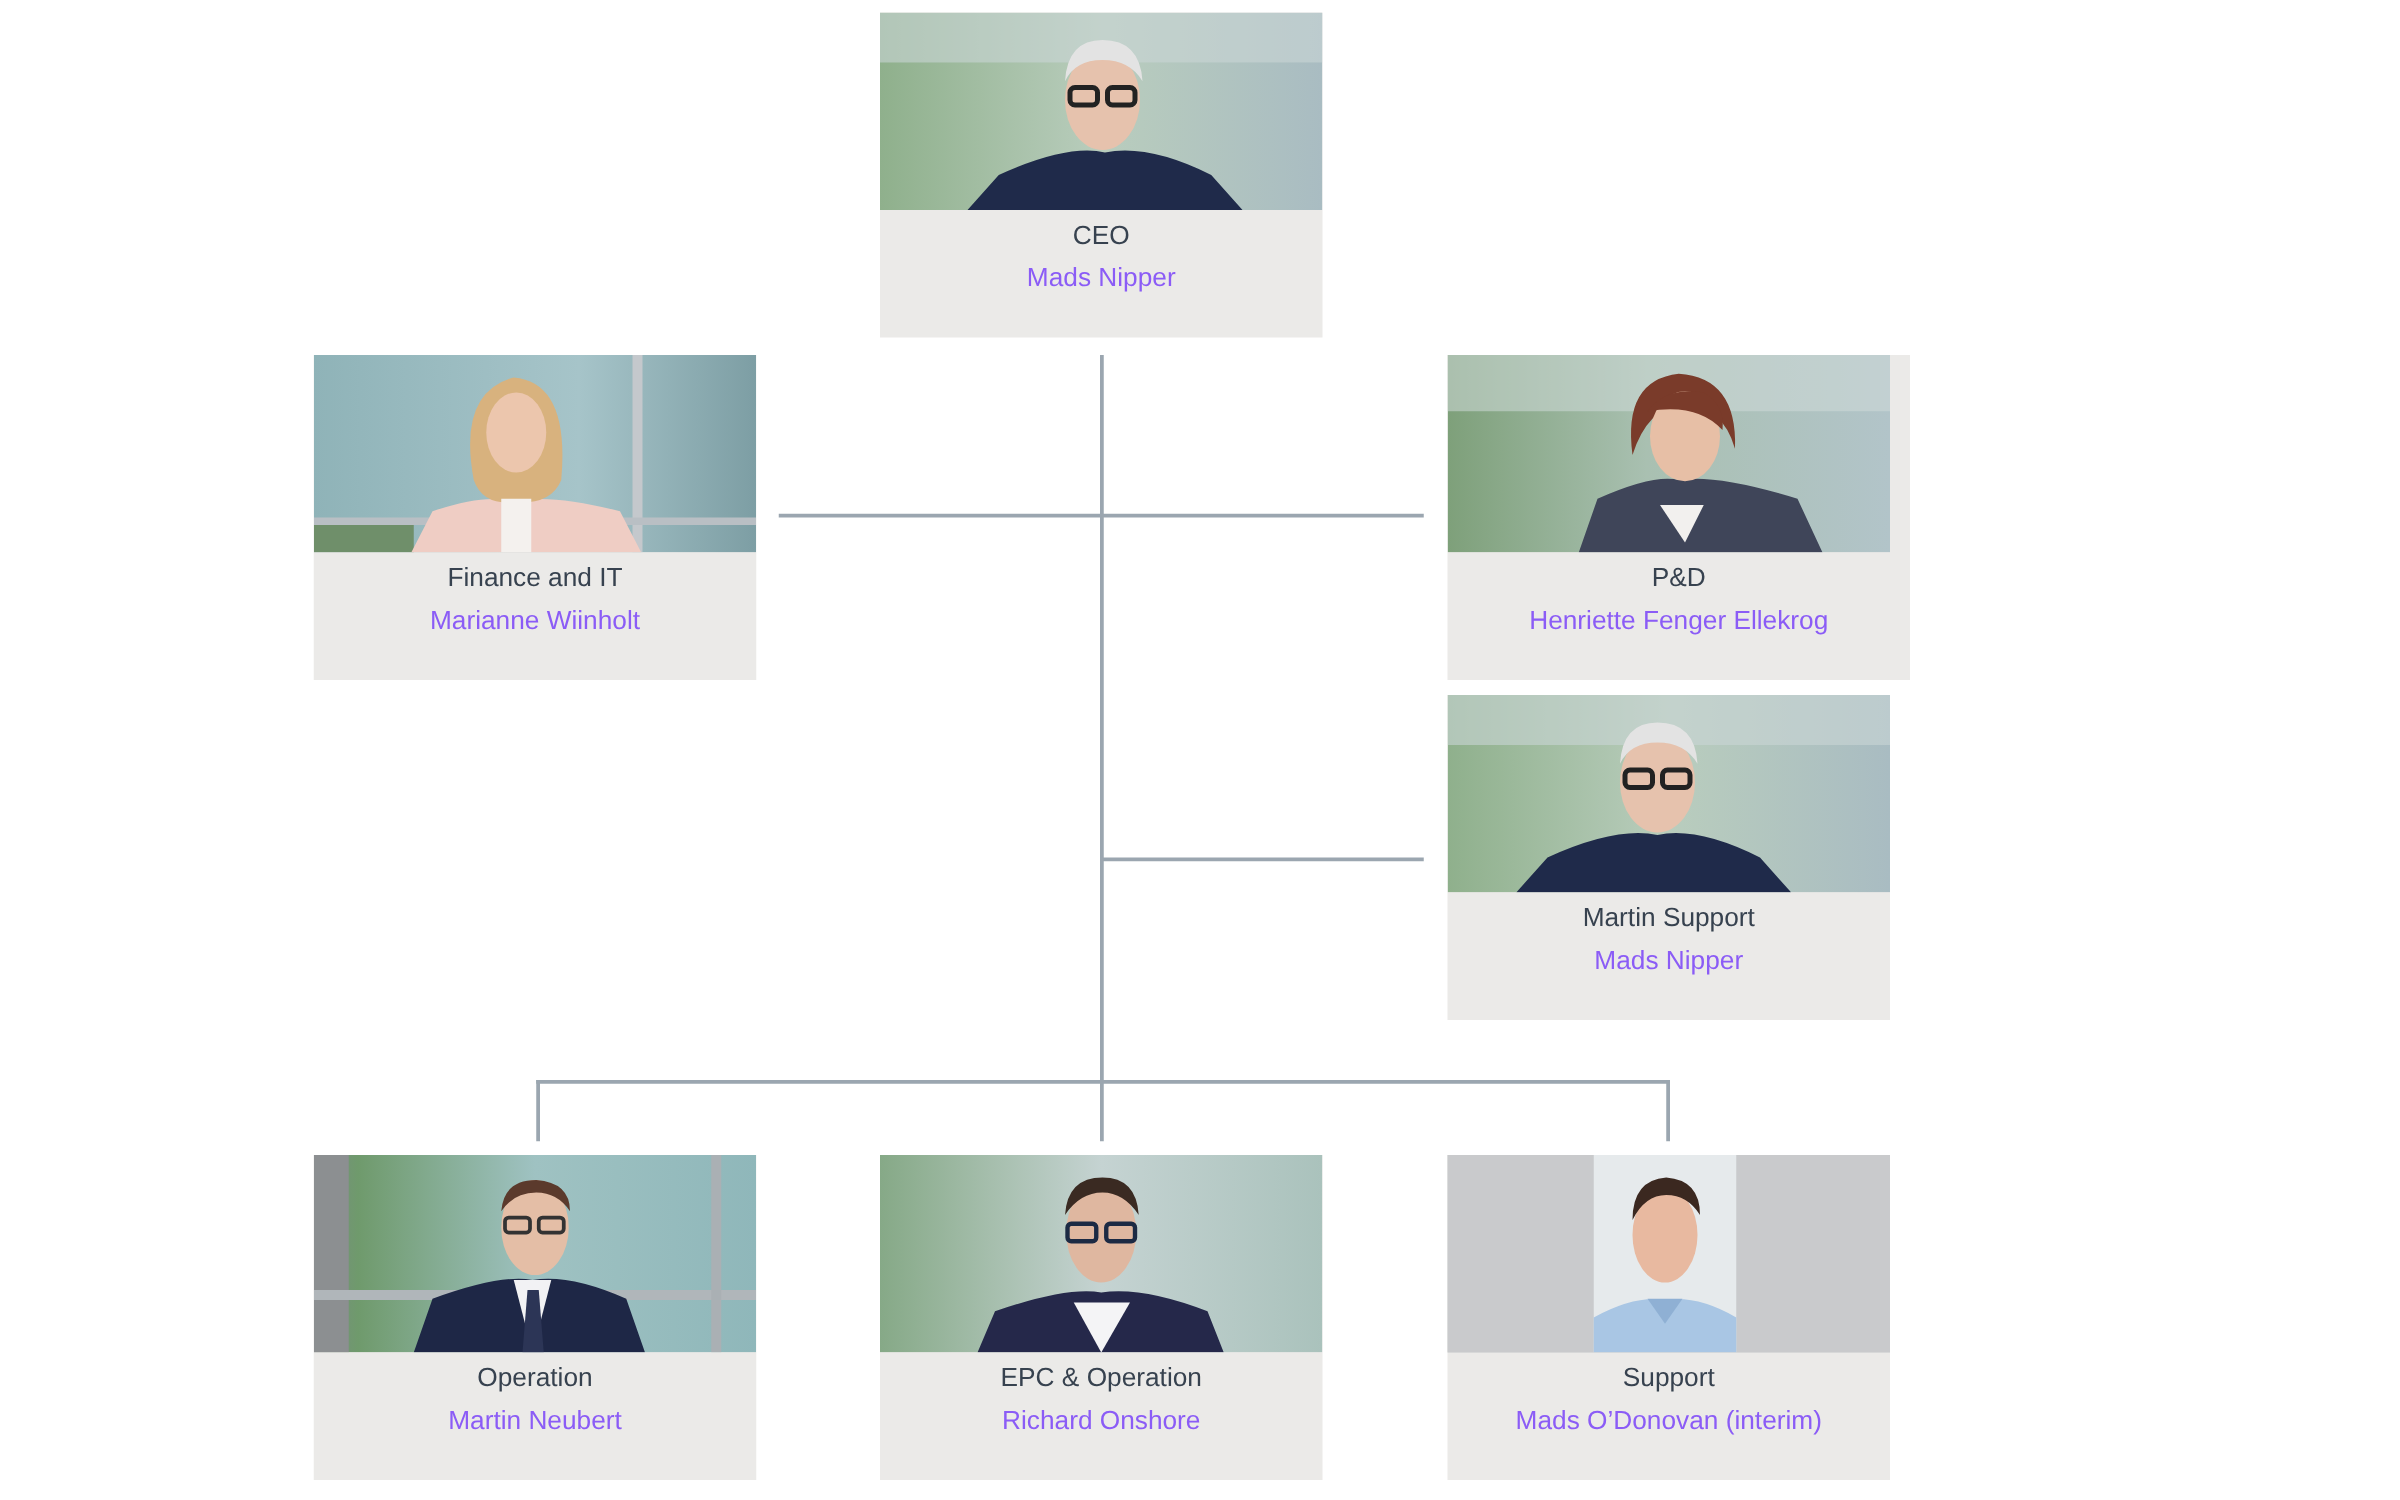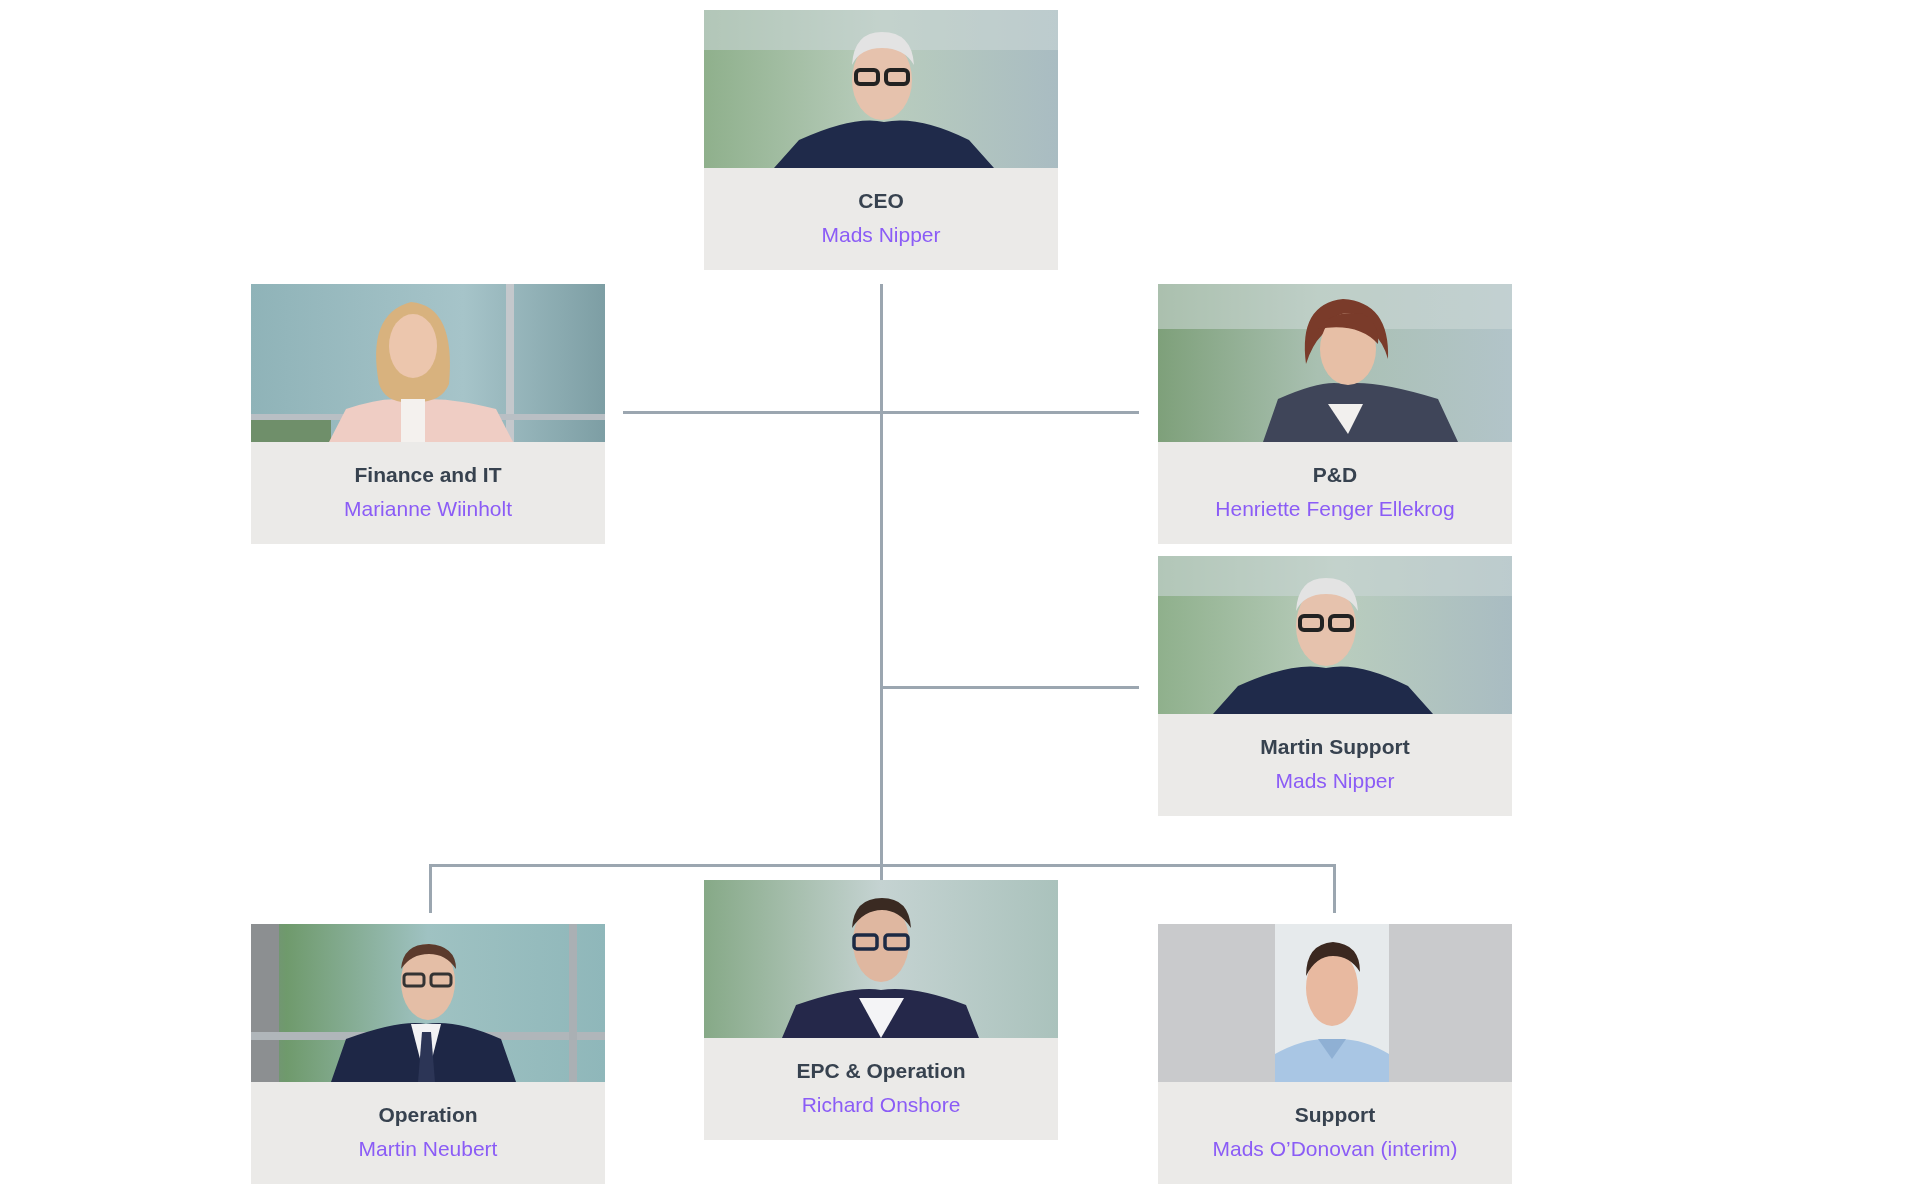--- a/index.html
+++ b/index.html
@@ -2,21 +2,21 @@
 <html><head>
 <meta charset="utf-8">
 <style>
   html, body { margin:0; padding:0; background:#ffffff; }
   body { width:1920px; height:1200px; position:relative; overflow:hidden;
          font-family:"Liberation Sans", "DejaVu Sans", sans-serif; }
   .card { position:absolute; width:354px; height:260px; background:#ebeae8; }
   .photo { position:absolute; left:0; top:0; width:354px; height:158px; overflow:hidden; }
   .photo svg { display:block; width:100%; height:100%; }
   .card-text { position:absolute; left:0; top:158px; width:100%; height:102px; text-align:center; }
-  .role { margin-top:20px; font-size:21px; font-weight:bold; color:#37424f; line-height:26px; }
+  .role { margin-top:8px; font-size:21px; font-weight:normal; color:#37424f; line-height:26px; }
   .person { margin-top:8px; font-size:21px; color:#8b5cf6; line-height:26px; }
   .line { position:absolute; background:#9ba6b0; }
 </style>
 </head>
 <body>
 
 <div class="line" style="left:880px; top:284px; width:3px; height:629px;"></div>
 <div class="line" style="left:623px; top:411px; width:516px; height:3px;"></div>
 <div class="line" style="left:880px; top:686px; width:259px; height:3px;"></div>
 <div class="line" style="left:429px; top:864px; width:907px; height:3px;"></div>
@@ -67,21 +67,21 @@
       <ellipse cx="162" cy="62" rx="24" ry="32" fill="#ecc6ad"></ellipse>
       <rect x="150" y="115" width="24" height="43" fill="#f4f1ee"></rect>
     </svg>
   </div>
   <div class="card-text">
     <div class="role">Finance and IT</div>
     <div class="person">Marianne Wiinholt</div>
   </div>
 </div>
 
-<div class="card" style="left:1158px; top:284px;">
+<div class="card" style="left:1158px; top:284px;padding-left:16px;">
   <div class="photo">
     <svg viewBox="0 0 354 158" preserveAspectRatio="none">
       <defs>
           <linearGradient id="bg3" x1="0" y1="0" x2="1" y2="0">
         <stop offset="0" stop-color="#7ea07a"></stop>
             <stop offset="0.45" stop-color="#a9c0b1"></stop>
             <stop offset="1" stop-color="#b2c4c9"></stop>
           </linearGradient>
         </defs>
       <rect width="354" height="158" fill="url(#bg3)"></rect>
@@ -147,21 +147,21 @@
       <rect x="153" y="50" width="20" height="12" rx="3" fill="none" stroke="#333" stroke-width="3"></rect>
       <rect x="180" y="50" width="20" height="12" rx="3" fill="none" stroke="#333" stroke-width="3"></rect>
     </svg>
   </div>
   <div class="card-text">
     <div class="role">Operation</div>
     <div class="person">Martin Neubert</div>
   </div>
 </div>
 
-<div class="card" style="left:704px; top:880px;">
+<div class="card" style="left:704px; top:924px;">
   <div class="photo">
     <svg viewBox="0 0 354 158" preserveAspectRatio="none">
       <defs>
           <linearGradient id="bg6" x1="0" y1="0" x2="1" y2="0">
         <stop offset="0" stop-color="#86a987"></stop>
             <stop offset="0.5" stop-color="#c5d3d2"></stop>
             <stop offset="1" stop-color="#aac2bc"></stop>
           </linearGradient>
         </defs>
       <rect width="354" height="158" fill="url(#bg6)"></rect>

